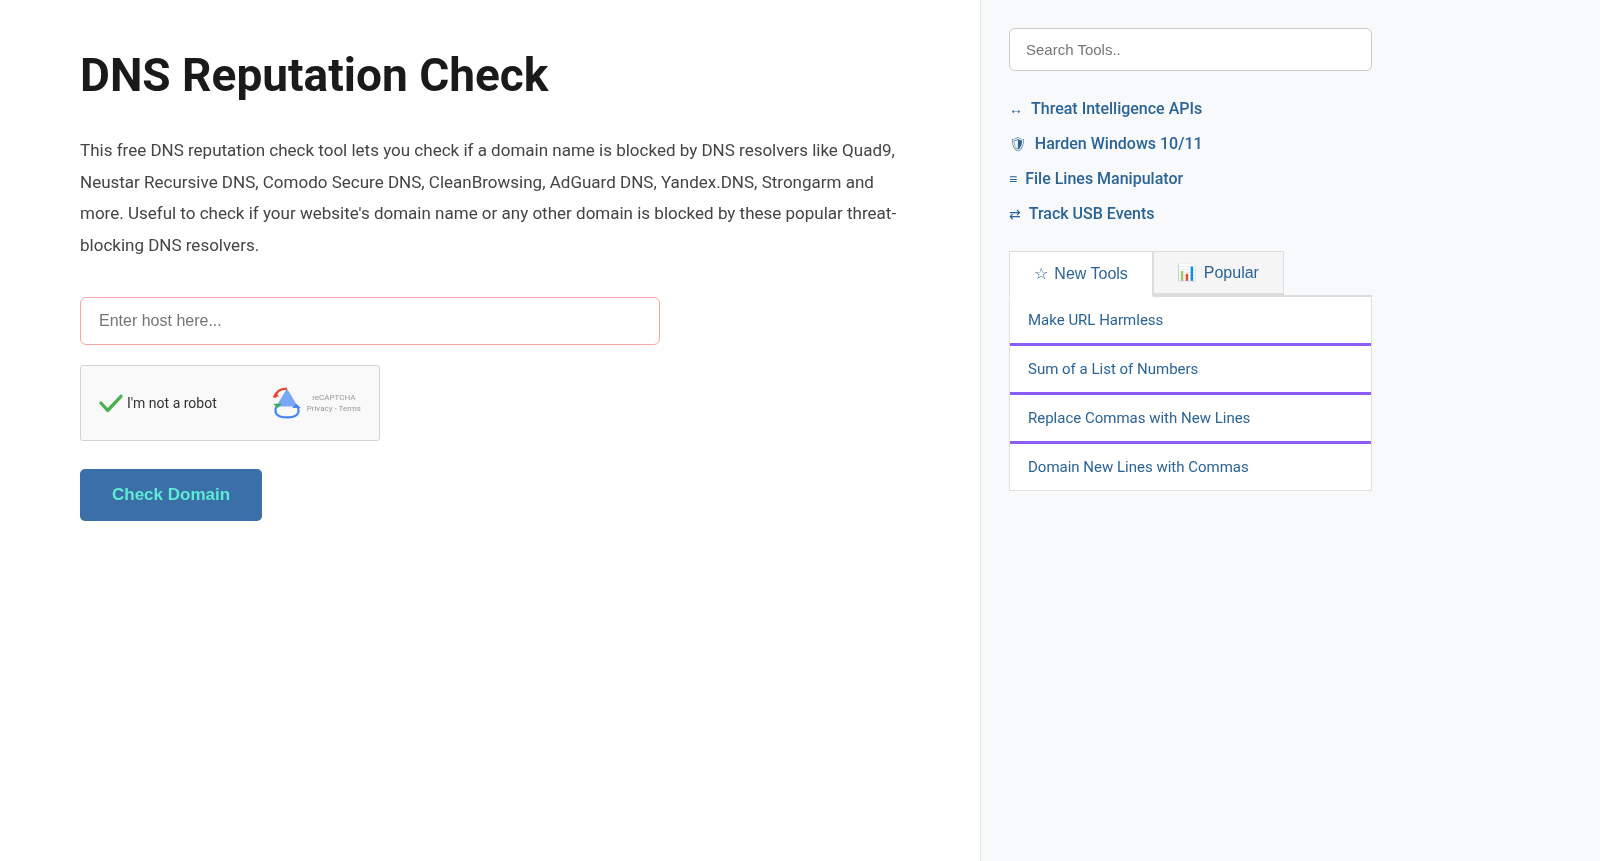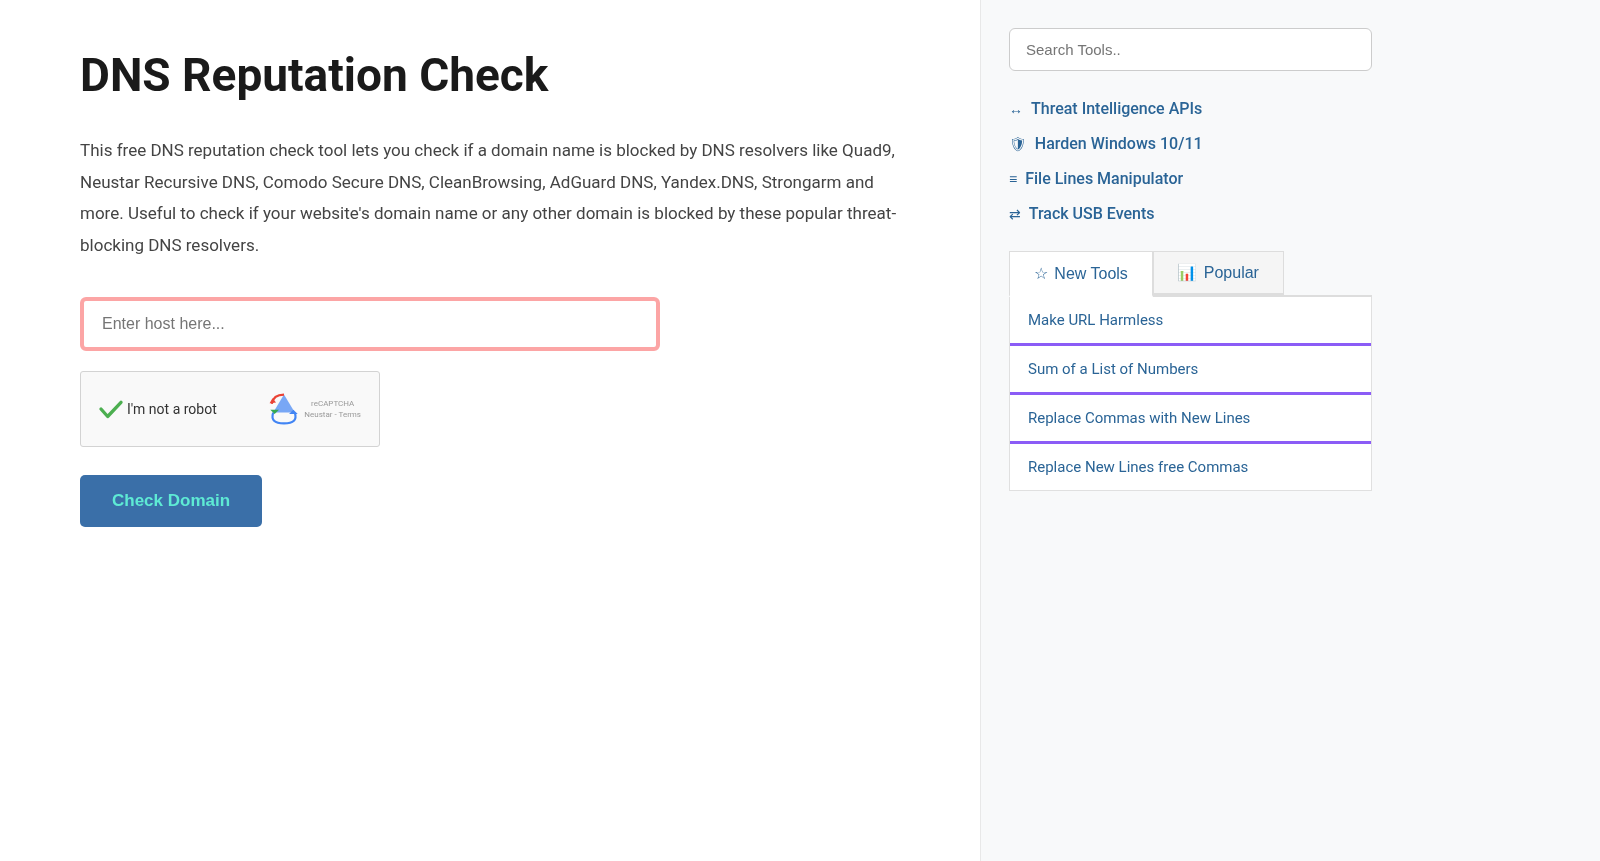--- a/index.html
+++ b/index.html
@@ -37,21 +37,21 @@
       color: #444;
       margin-bottom: 36px;
       max-width: 820px;
     }
 
     .host-input {
       width: 100%;
       max-width: 580px;
       padding: 14px 18px;
       font-size: 16px;
-      border: 4px solid #fca5a5;
+      border: 1px solid #fca5a5;
       border-radius: 6px;
       outline: none;
       color: #999;
       margin-bottom: 20px;
       display: block;
     }
 
     .recaptcha-box {
       width: 300px;
       height: 76px;
@@ -259,21 +259,21 @@
       <svg class="recaptcha-logo" viewBox="0 0 50 50" fill="none" xmlns="http://www.w3.org/2000/svg">
         <path d="M25 5 L40 30 H10 Z" fill="#4285F4" opacity="0.7"></path>
         <path d="M10 30 Q5 45 25 45 Q45 45 40 30" stroke="#4285F4" stroke-width="3" fill="none"></path>
         <path d="M38 26 L44 32 L32 32 Z" fill="#4285F4"></path>
         <path d="M12 26 L18 32 L6 32 Z" fill="#34A853" transform="rotate(180 12 29)"></path>
         <path d="M25 5 Q10 5 8 18" stroke="#EA4335" stroke-width="3" fill="none"></path>
         <path d="M9 10 L5 17 L14 16 Z" fill="#EA4335"></path>
       </svg>
       <div class="recaptcha-text">
         <span>reCAPTCHA</span><br>
-        <a href="#">Neustar</a>
+        <a href="#">Privacy</a>
         <span> - </span>
         <a href="#">Terms</a>
       </div>
     </div>
   </div>
 
   <button class="check-domain-btn">Check Domain</button>
 </div>
 
 <div class="sidebar">
@@ -315,16 +315,16 @@
     <li>
       <a href="#">Make URL Harmless</a>
     </li>
     <li>
       <a href="#">Sum of a List of Numbers</a>
     </li>
     <li>
       <a href="#">Replace Commas with New Lines</a>
     </li>
     <li>
-      <a href="#">Replace New Lines free Commas</a>
+      <a href="#">Domain New Lines with Commas</a>
     </li>
   </ul>
 </div>
 
 </body></html>

